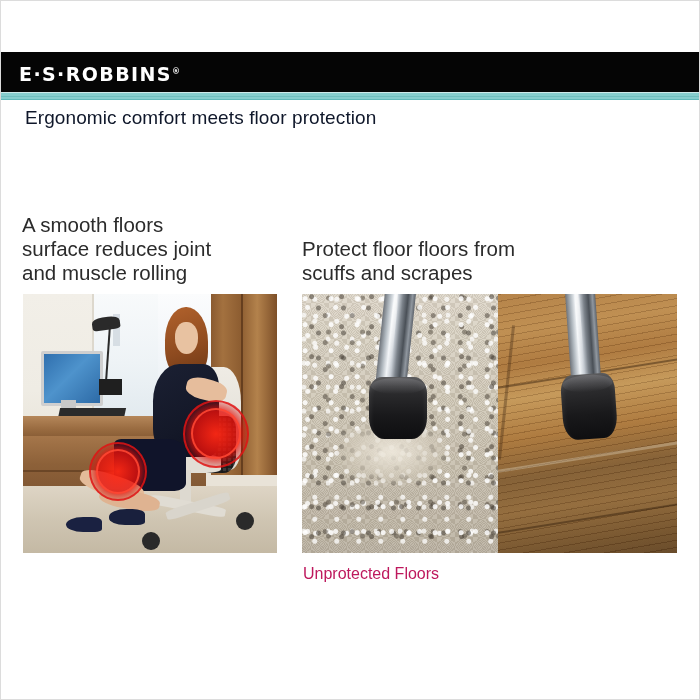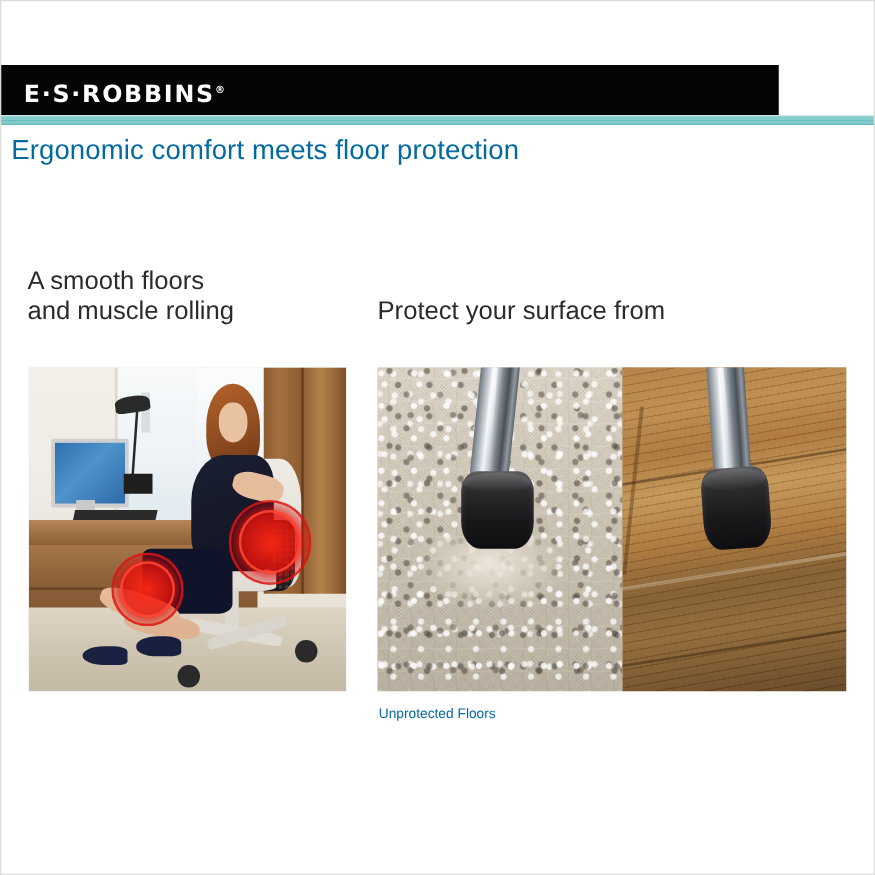--- a/index.html
+++ b/index.html
@@ -21,21 +21,21 @@
     background: #ffffff;
     box-sizing: border-box;
     border: 1px solid #dcdcdc;
   }
 
   
   .brand-bar {
     position: absolute;
     left: 0;
     top: 51px;
-    width: 622px;
+    width: 698px;
     height: 40px;
     background: #050505;
     overflow: hidden;
     text-align: right;
   }
   .brand-logo {
     position: absolute;
     left: 18px;
     top: 10px;
     color: #ffffff;
@@ -68,24 +68,24 @@
     left: 0;
     top: 3px;
     width: 100%;
     height: 1px;
     background: #5fb4b5;
     opacity: .55;
   }
 
   .tagline {
     position: absolute;
-    left: 8px;
+    left: 24px;
     top: 106px;
-    font-size: 22px;
-    color: #0369a1;
+    font-size: 19px;
+    color: #0f172a;
     font-weight: 400;
     letter-spacing: .1px;
     white-space: nowrap;
   }
 
   
   .col-left-head {
     position: absolute;
     left: 21px;
     top: 212px;
@@ -350,47 +350,49 @@
   .caster-rim {
     position: absolute; left: 4%; top: 2%; width: 92%; height: 26%;
     background: linear-gradient(180deg, rgba(120,120,124,.55) 0%, rgba(40,40,42,0) 100%);
     border-radius: 50%;
   }
 
   .caption {
     position: absolute;
     left: 302px;
     top: 564px;
-    font-size: 11px;
-    color: #0369a1;
+    font-size: 16px;
+    color: #be185d;
     white-space: nowrap;
   }
 </style>
 </head>
 <body>
 
 <div class="page">
 
   <div class="brand-bar">
     <div class="brand-logo"><span>E·S·ROBBINS</span><span class="reg">®</span></div>
   </div>
 
   <div class="teal-band">
     <div class="teal-inner"></div>
   </div>
 
   <div class="tagline">Ergonomic comfort meets floor protection</div>
 
   <div class="col-left-head">
     <span class="hl">A smooth floors</span>
+    <span class="hl">surface reduces joint</span>
     <span class="hl">and muscle rolling</span>
   </div>
 
   <div class="col-right-head">
-    <span class="hl">Protect your surface from</span>
+    <span class="hl">Protect floor floors from</span>
+    <span class="hl">scuffs and scrapes</span>
   </div>
 
   <div class="photo photo-office">
     <div class="of-wall"></div>
     <div class="of-window">
       <div class="of-bldg"></div>
     </div>
     <div class="of-window2"></div>
     <div class="of-cabinet"></div>
 

